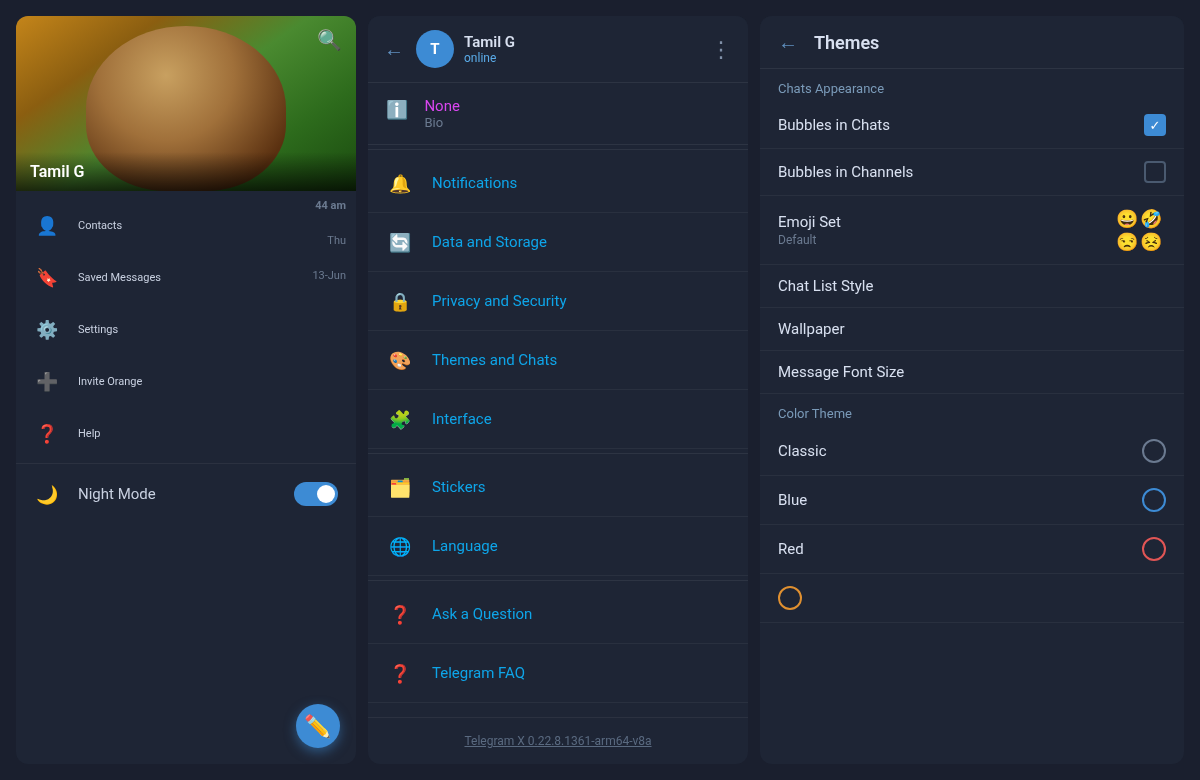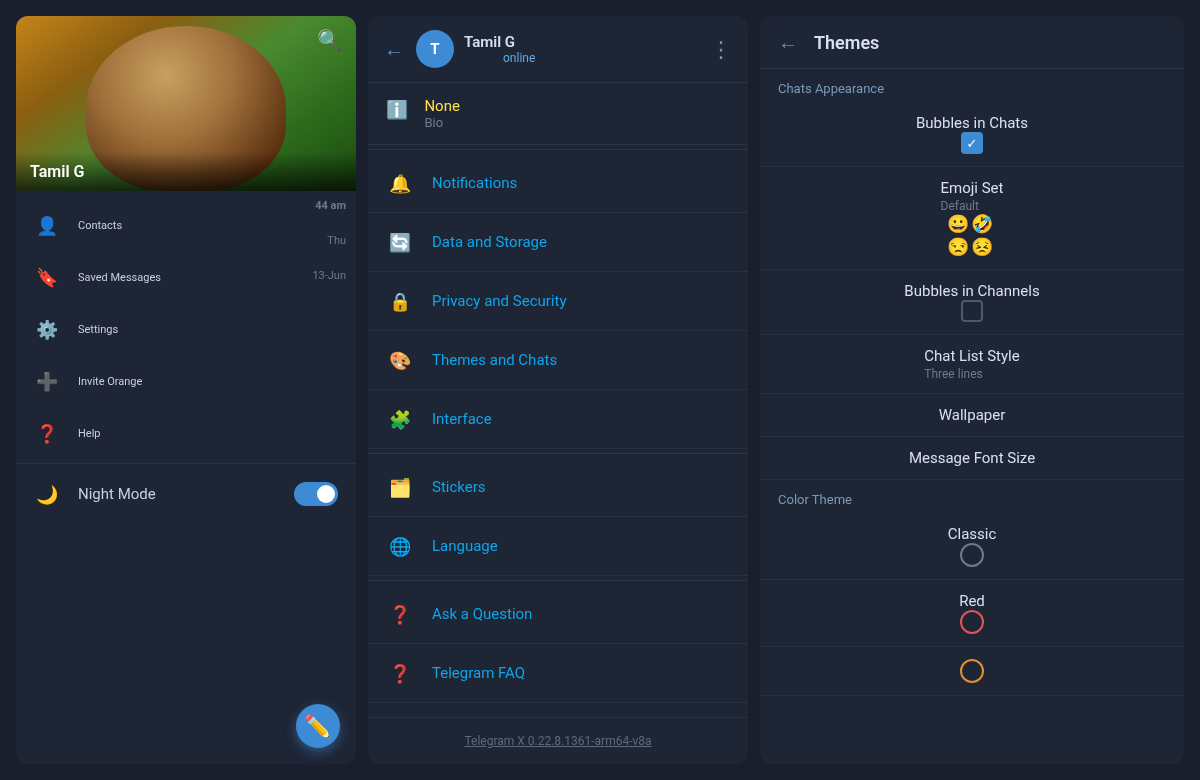--- a/index.html
+++ b/index.html
@@ -193,35 +193,35 @@
       display: flex;
       align-items: center;
       justify-content: center;
       color: #fff;
       font-weight: 700;
       font-size: 15px;
       margin-right: 10px;
     }
     .mid-title-area { flex: 1; }
     .mid-name { color: #d8e0f0; font-size: 15px; font-weight: 600; }
-    .mid-status { color: #5aabe8; font-size: 12px; margin-left: 39px; }
+    .mid-status { color: #5aabe8; font-size: 12px; }
     .mid-more { color: #8090a8; font-size: 22px; cursor: pointer; }
     .settings-bio {
       padding: 14px 18px;
       border-bottom: 1px solid rgba(255,255,255,0.07);
       display: flex;
       align-items: flex-start;
     }
     .settings-bio .bio-icon {
       color: #8090a8;
       font-size: 18px;
       margin-right: 16px;
       margin-top: 2px;
     }
-    .settings-bio .bio-content .bio-main { color: #fde047; font-size: 15px; }
+    .settings-bio .bio-content .bio-main { color: #d946ef; font-size: 15px; }
     .settings-bio .bio-content .bio-sub { color: #6b7a90; font-size: 13px; }
     .settings-section-divider {
       height: 1px;
       background: rgba(255,255,255,0.07);
       margin: 4px 0;
     }
     .settings-item {
       display: flex;
       align-items: center;
       padding: 14px 18px;
@@ -284,21 +284,20 @@
       font-size: 13px;
       font-weight: 400;
       text-transform: none;
     }
     .theme-item {
       display: flex;
       align-items: center;
       padding: 12px 18px;
       border-bottom: 1px solid rgba(255,255,255,0.05);
       cursor: pointer;
-      flex-direction: column;
     }
     .theme-item .ti-label {
       flex: 1;
       color: #d8e0f0;
       font-size: 15px;
     }
     .theme-item .ti-sublabel {
       color: #6b7a90;
       font-size: 12px;
       margin-top: 2px;
@@ -477,42 +476,41 @@
 
       <div class="theme-item">
         <div class="ti-label-wrap">
           <div class="ti-label">Bubbles in Chats</div>
         </div>
         <div class="checkbox-checked">✓</div>
       </div>
 
       <div class="theme-item">
         <div class="ti-label-wrap">
+          <div class="ti-label">Bubbles in Channels</div>
+        </div>
+        <div class="checkbox-unchecked"></div>
+      </div>
+
+      <div class="theme-item">
+        <div class="ti-label-wrap">
           <div class="ti-label">Emoji Set</div>
           <div class="ti-sublabel">Default</div>
         </div>
         <div class="emoji-set-icons">
           <span>😀</span>
           <span>🤣</span>
           <span>😒</span>
           <span>😣</span>
         </div>
       </div>
 
       <div class="theme-item">
         <div class="ti-label-wrap">
-          <div class="ti-label">Bubbles in Channels</div>
-        </div>
-        <div class="checkbox-unchecked"></div>
-      </div>
-
-      <div class="theme-item">
-        <div class="ti-label-wrap">
           <div class="ti-label">Chat List Style</div>
-          <div class="ti-sublabel">Three lines</div>
         </div>
       </div>
 
       <div class="theme-item">
         <div class="ti-label-wrap">
           <div class="ti-label">Wallpaper</div>
         </div>
       </div>
 
       <div class="theme-item">
@@ -523,20 +521,26 @@
 
       <div class="section-header">Color Theme</div>
 
       <div class="theme-item">
         <div class="ti-label-wrap">
           <div class="ti-label">Classic</div>
         </div>
         <div class="radio-circle radio-classic"></div>
       </div>
 
+      <div class="theme-item">
+        <div class="ti-label-wrap">
+          <div class="ti-label">Blue</div>
+        </div>
+        <div class="radio-circle radio-blue"></div>
+      </div>
 
       <div class="theme-item">
         <div class="ti-label-wrap">
           <div class="ti-label">Red</div>
         </div>
         <div class="radio-circle radio-red"></div>
       </div>
 
       <div class="theme-item">
         <div class="radio-circle radio-orange"></div>

